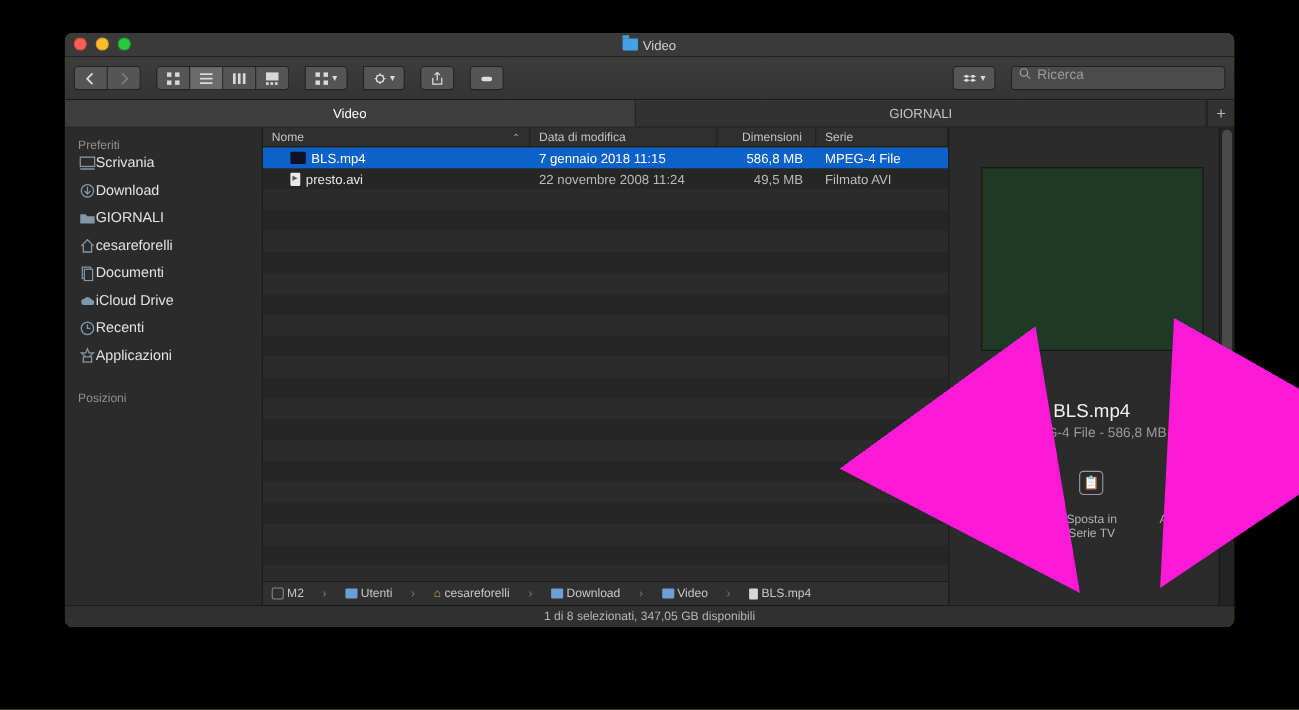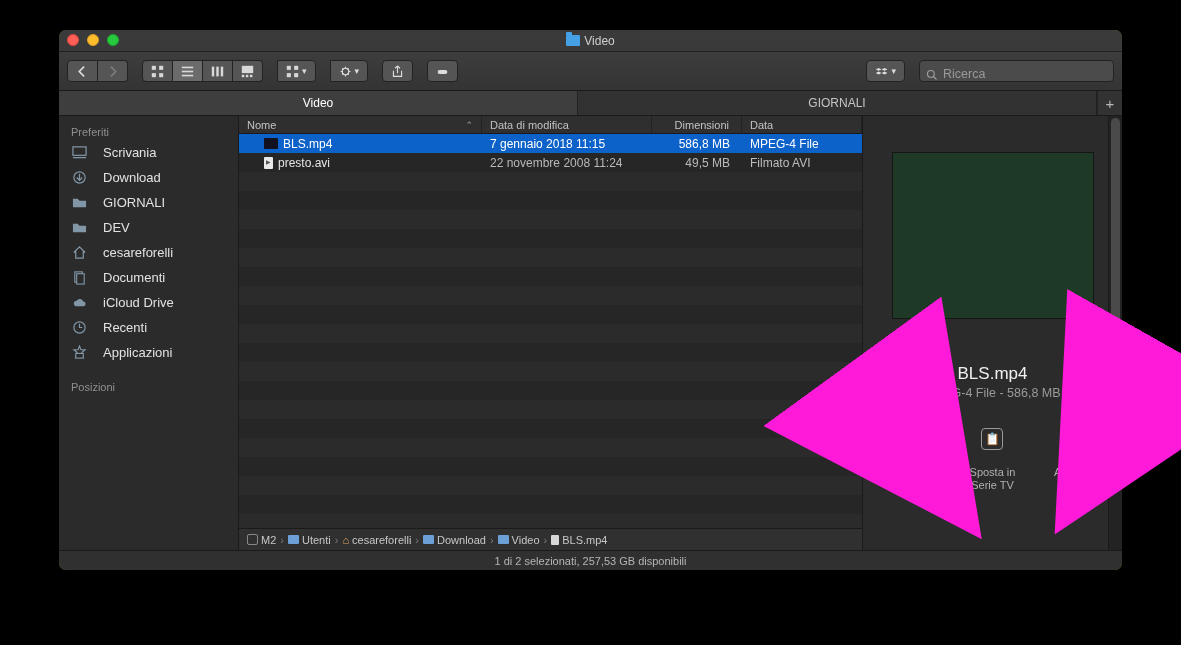--- a/index.html
+++ b/index.html
@@ -75,21 +75,21 @@
   .tb-group .tb-btn:first-child { border-radius: 4px 0 0 4px; }
   .tb-group .tb-btn:last-child  { border-radius: 0 4px 4px 0; }
   .tb-group .tb-btn:not(:first-child) { border-left: none; }
   .tb-btn.single { border-radius: 4px; }
   .tb-btn.active { background: #6b6b6b; }
   .tb-btn svg { width: 13px; height: 13px; fill: #d8d8d8; }
   .tb-spacer { flex: 1; }
   .search {
     width: 195px; height: 22px; border-radius: 4px;
     background: #4b4b4b; border: 1px solid #222;
-    display: flex; align-items: flex-end; gap: 5px; padding: 0 6px;
+    display: flex; align-items: flex-start; gap: 5px; padding: 0 6px;
   }
   .search svg { width: 12px; height: 12px; fill: #9f9f9f; }
   .search input {
     flex: 1; background: transparent; border: none; outline: none;
     font-size: 12.5px; color: #e0e0e0;
   }
   .search input::placeholder { color: #9a9a9a; }
   
   .tabs {
     height: 25px; display: flex;
@@ -114,21 +114,21 @@
   .sidebar {
     width: 180px; background: #2b2b2b;
     border-right: 1px solid #1a1a1a;
     padding-top: 4px;
     overflow: hidden;
   }
   .sb-head {
     font-size: 11px; color: #8f8f8f; padding: 6px 12px 2px;
   }
   .sb-item {
-    display: flex; align-items: center; gap: 16px;
+    display: flex; align-items: flex-start; gap: 0;
     height: 25px; padding: 0 12px; font-size: 13px; color: #e2e2e2;
   }
   .sb-icon { width: 16px; height: 16px; display: flex; align-items: center; justify-content: center; }
   .sb-icon svg { width: 15px; height: 15px; fill: #8196a6; }
   
   .main {
     flex: 1; display: flex; flex-direction: column; min-width: 0;
   }
   .cols {
     height: 18px; display: flex;
@@ -182,21 +182,21 @@
     position: absolute; right: 0; top: 0; bottom: 0;
     width: 14px; background: #232323; border-left: 1px solid #1a1a1a;
   }
   .scrollbar-thumb {
     position: absolute; left: 2px; right: 2px; top: 2px; height: 220px;
     background: #4a4a4a; border-radius: 5px;
   }
   
   .pathbar {
     height: 22px; background: #303030; border-top: 1px solid #1a1a1a;
-    display: flex; align-items: center; gap: 4px;
+    display: flex; align-items: center; gap: 17px;
     padding: 0 8px; font-size: 11px; color: #c7c7c7;
   }
   .pathbar .pi { display: flex; align-items: center; gap: 3px; }
   .pathbar .sep { color: #7b7b7b; }
   .p-icn { width: 11px; height: 9px; background: #6b9fd6; border-radius: 1px; display: inline-block; }
   .p-disk { width: 11px; height: 11px; border: 1px solid #888; border-radius: 2px; display: inline-block; }
   .p-home { font-size: 11px; color: #d9a15a; }
   .p-doc  { width: 8px; height: 10px; background: #d7d7d7; border-radius: 1px; display: inline-block; }
   
   .statusbar {
@@ -358,28 +358,20 @@
           </span>
         <span>Download</span>
       </div>
       <div class="sb-item">
         <span class="sb-icon">
             <svg viewBox="0 0 16 16">
               <path d="M1 4 h5 l2 2 h7 v7 h-14 z" fill="#8196a6"></path>
             </svg>
           </span>
         <span>GIORNALI</span>
-      </div>
-      <div class="sb-item">
-        <span class="sb-icon">
-            <svg viewBox="0 0 16 16">
-              <path d="M1 4 h5 l2 2 h7 v7 h-14 z" fill="#8196a6"></path>
-            </svg>
-          </span>
-        <span>DEV</span>
       </div>
       <div class="sb-item">
         <span class="sb-icon">
             <svg viewBox="0 0 16 16">
               <path d="M2 8 L8 2 L14 8 M4 7 V14 H12 V7" fill="none" stroke="#8196a6" stroke-width="1.3"></path>
             </svg>
           </span>
         <span>cesareforelli</span>
       </div>
       <div class="sb-item">
@@ -427,21 +419,21 @@
           <span>Nome</span>
           <span class="sort-ind">⌃</span>
         </div>
         <div class="col col-date">
             <span>Data di modifica</span>
           </div>
         <div class="col col-size">
             <span>Dimensioni</span>
           </div>
         <div class="col col-kind">
-            <span>Data</span>
+            <span>Serie</span>
           </div>
       </div>
       <div class="rows">
         <div class="row selected">
           <div class="cell cell-name">
             <span class="ft-video"></span>
             <span>BLS.mp4</span>
           </div>
           <div class="cell cell-date">7 gennaio 2018 11:15</div>
           <div class="cell cell-size">586,8 MB</div>
@@ -510,21 +502,21 @@
         </div>
       </div>
       <div class="scrollbar">
         <div class="scrollbar-thumb"></div>
       </div>
     </div>
 
   </div>
 
   <div class="statusbar">
-    <span>1 di 2 selezionati, 257,53 GB disponibili</span>
+    <span>1 di 8 selezionati, 347,05 GB disponibili</span>
   </div>
 
 </div>
 
 <svg style="position:absolute; left:0; top:0; width:1181px; height:645px; pointer-events:none; z-index:50">
   <defs>
     <marker id="arr" markerWidth="10" markerHeight="10" refX="6" refY="5" orient="auto">
       <path d="M0,0 L10,5 L0,10 Z" fill="#ff1ad9"></path>
     </marker>
   </defs>

